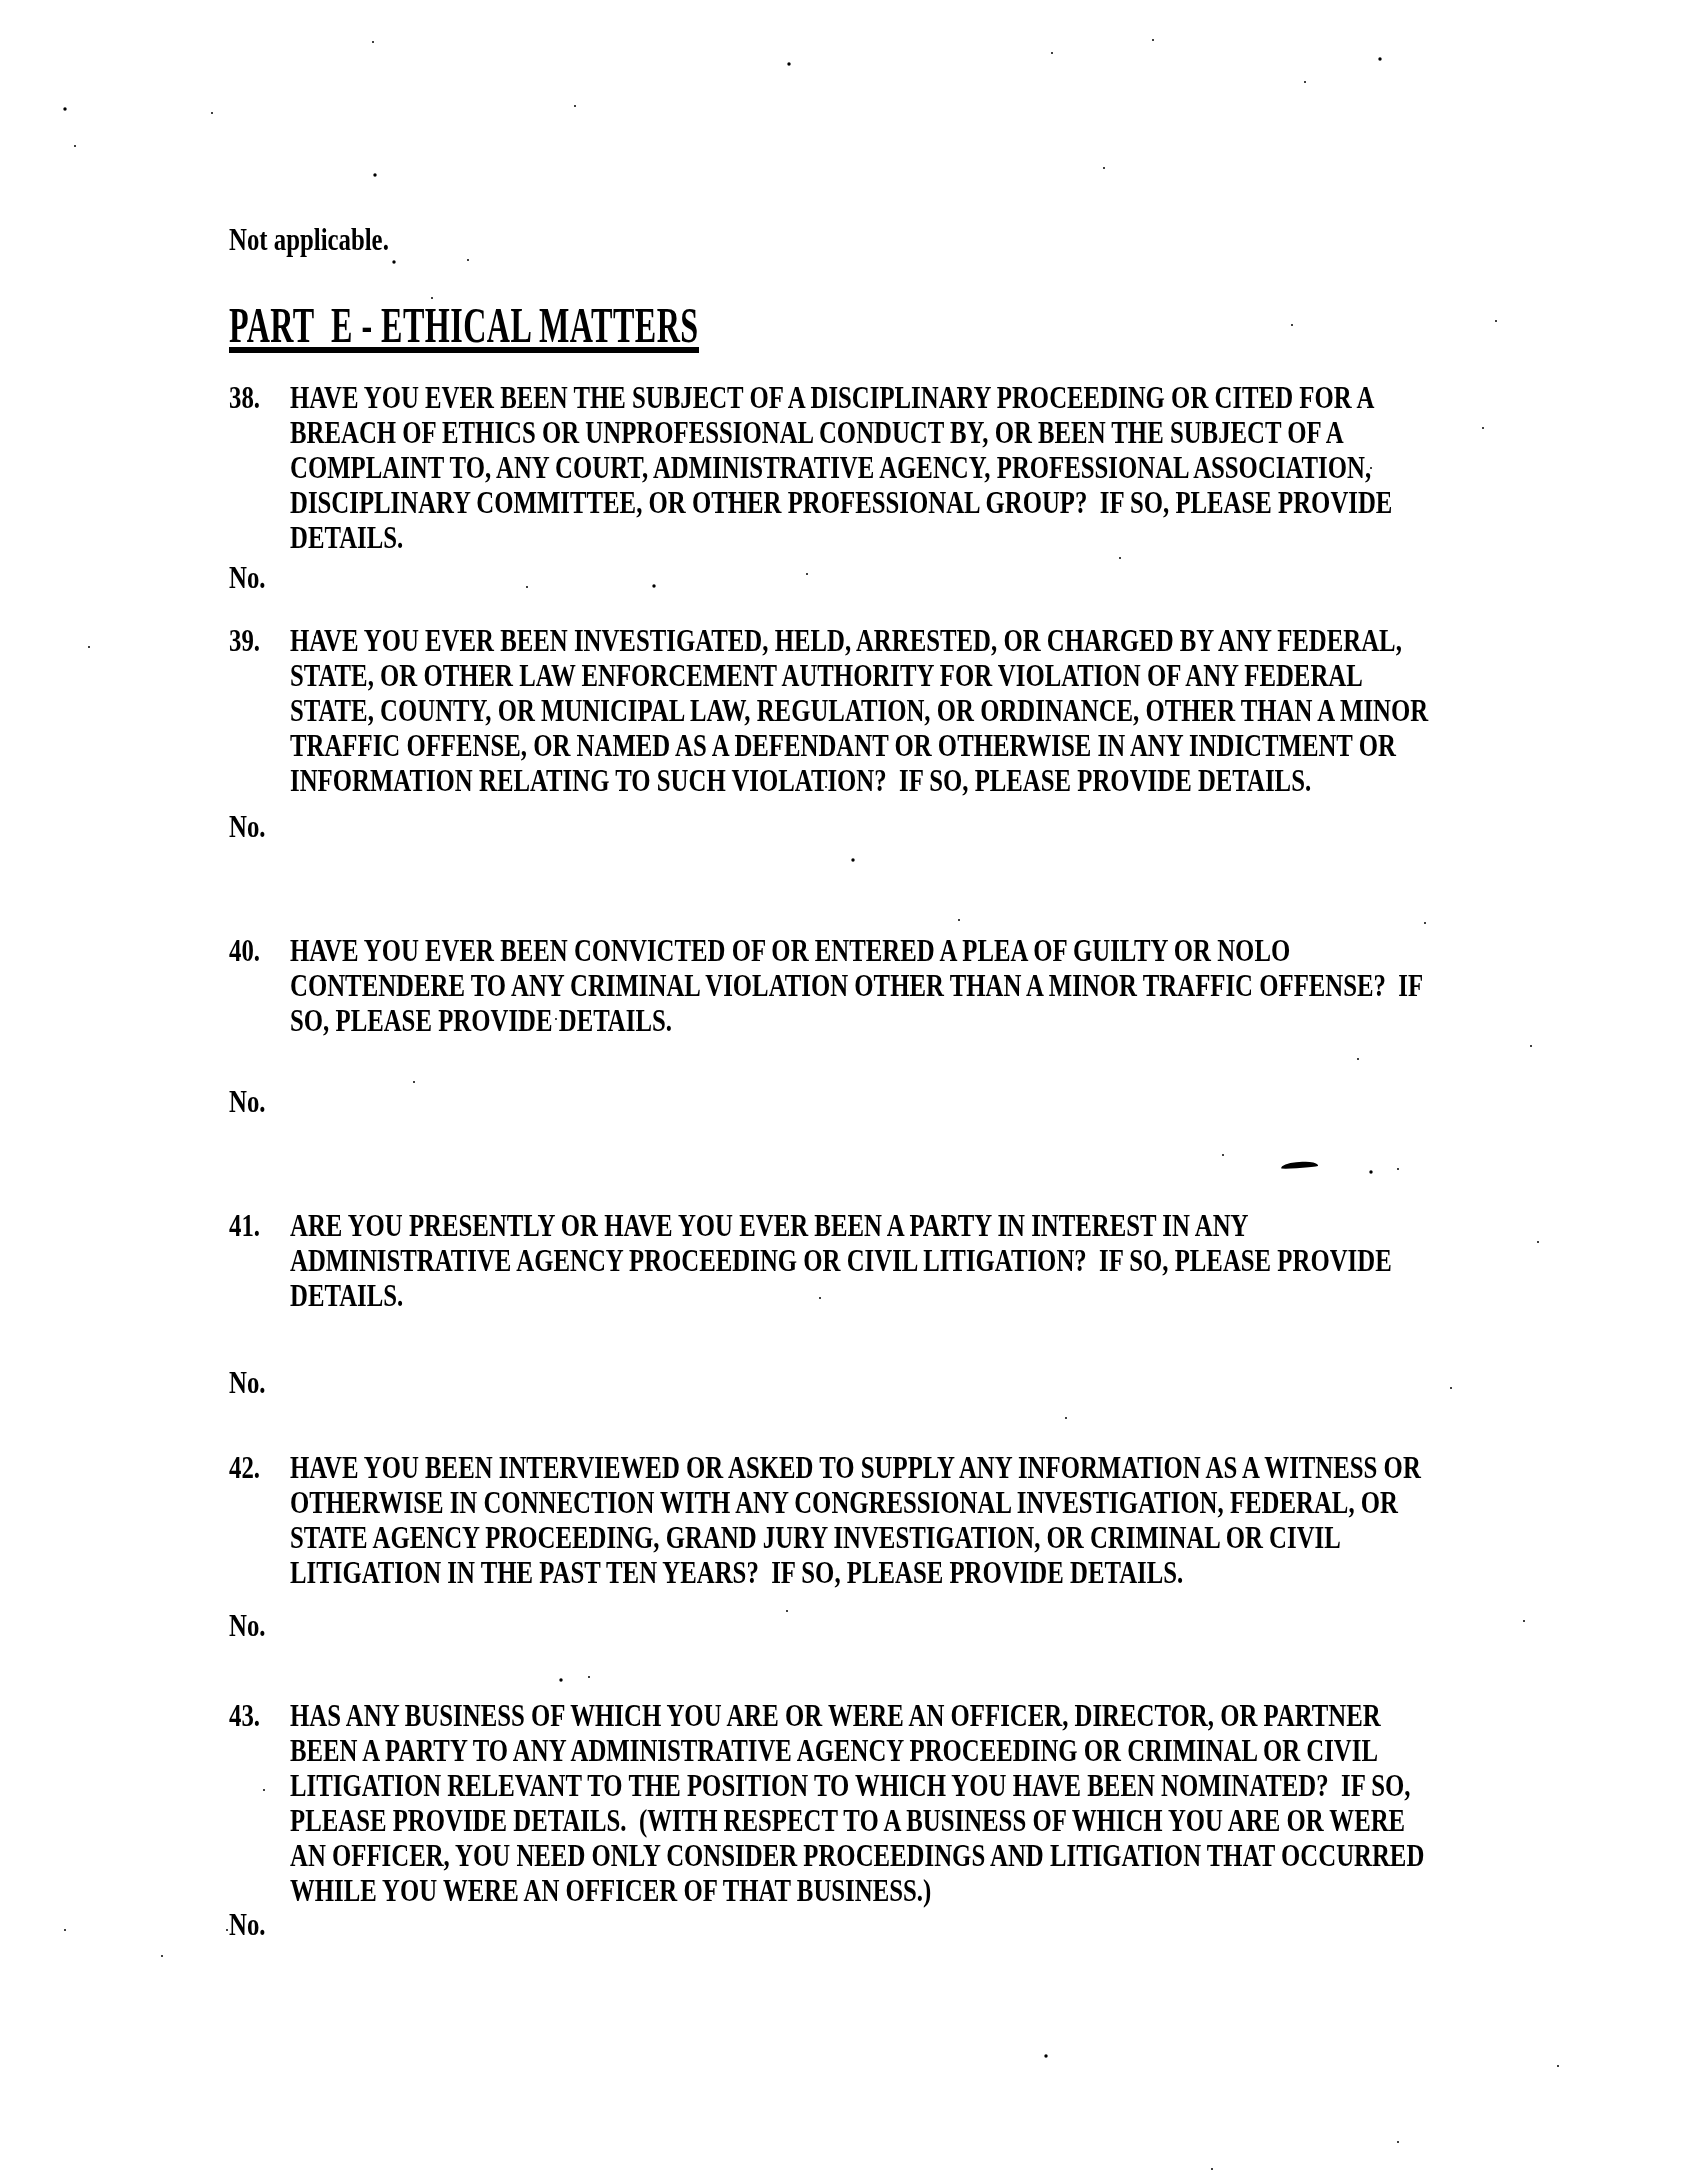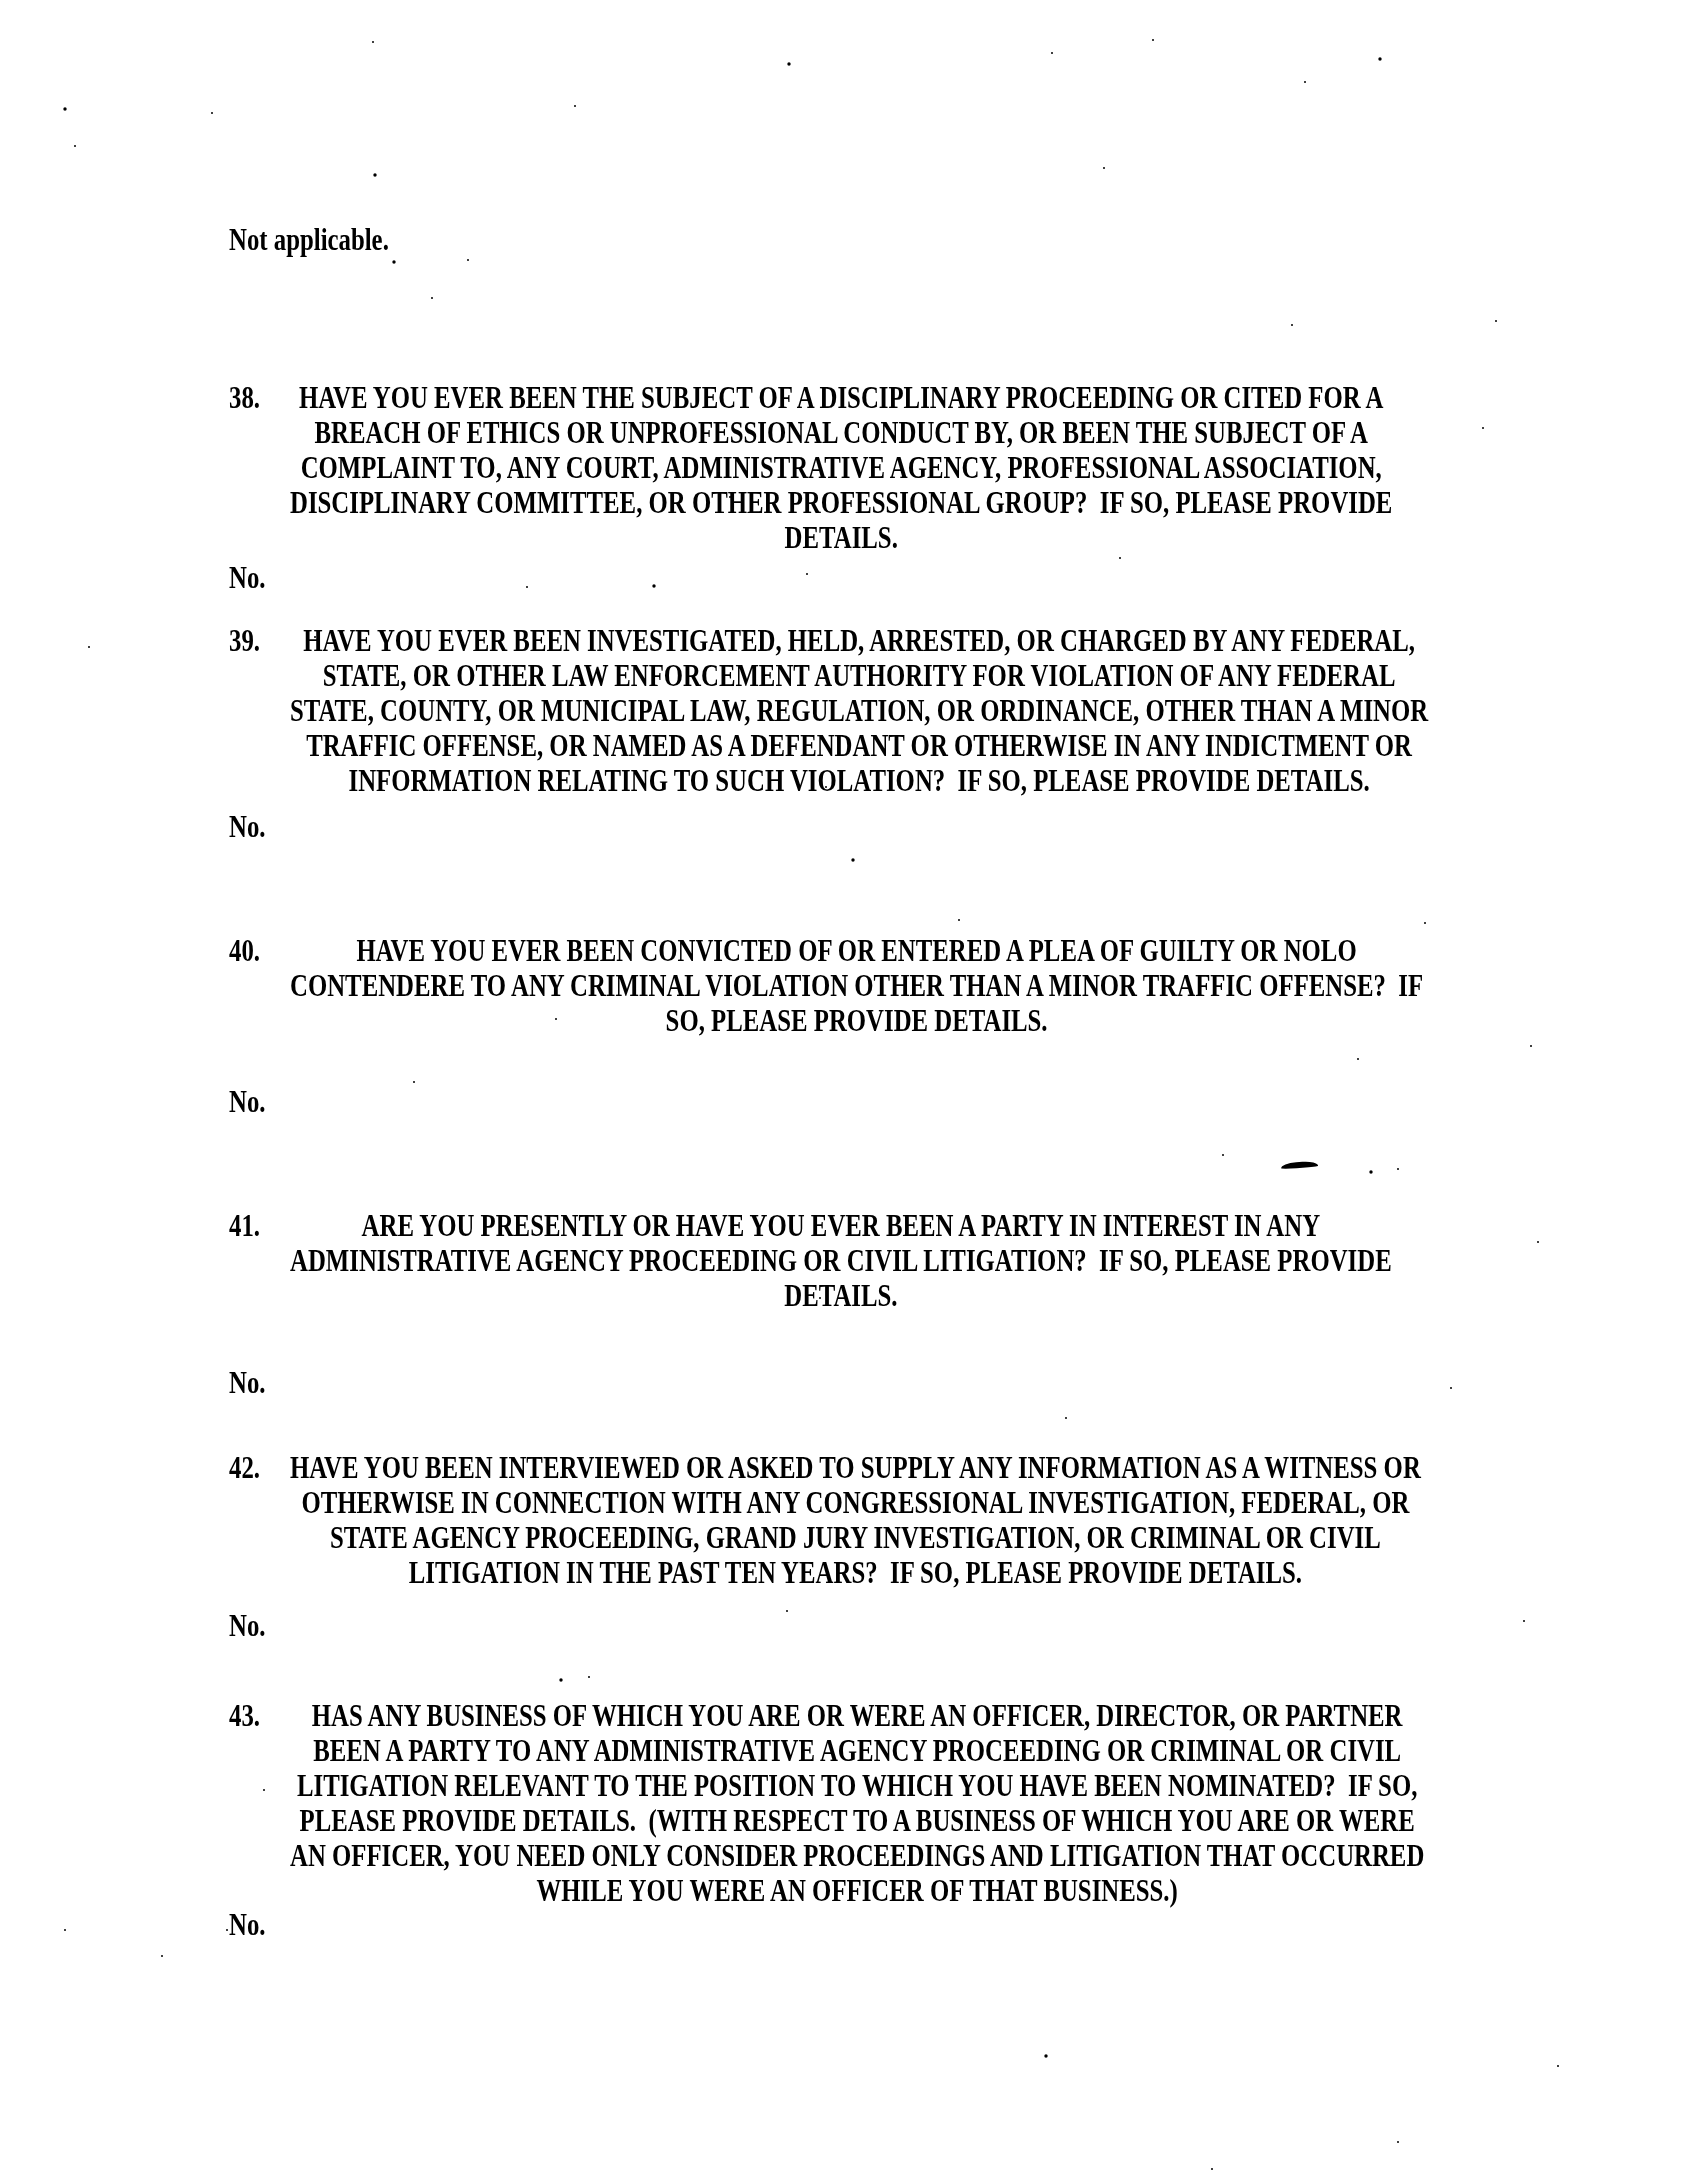--- a/index.html
+++ b/index.html
@@ -26,21 +26,21 @@
   }
   .heading-underline{
     position:absolute;left:0;top:47px;width:470px;height:6px;background:#000;
   }
   .question{position:absolute;left:229px;}
   .qnum{
     position:absolute;left:0;top:0;
     font-size:31px;line-height:35px;
     transform:scaleX(0.80);transform-origin:0 0;white-space:pre;
   }
-  .qbody{margin-left:61px;text-align:center;}
+  .qbody{margin-left:61px;}
   .line{
     display:block;font-size:31px;line-height:35px;white-space:pre;
     transform:scaleX(0.80);transform-origin:0 0;
   }
   .answer{
     position:absolute;left:229px;margin:0;
     font-size:31px;line-height:35px;white-space:pre;
     transform:scaleX(0.80);transform-origin:0 0;
   }
   
@@ -79,20 +79,24 @@
 </head>
 <body>
 
 <div class="page">
 
   <div class="speckles"></div>
   <div class="scan-squiggle"></div>
 
   <p class="intro">Not applicable.</p>
 
+  <div class="heading">
+    <span class="heading-text">PART  E - ETHICAL MATTERS</span>
+    <div class="heading-underline"></div>
+  </div>
 
   <section class="question" style="top:380px">
     <span class="qnum">38.</span>
     <div class="qbody">
       <span class="line">HAVE YOU EVER BEEN THE SUBJECT OF A DISCIPLINARY PROCEEDING OR CITED FOR A</span>
       <span class="line">BREACH OF ETHICS OR UNPROFESSIONAL CONDUCT BY, OR BEEN THE SUBJECT OF A</span>
       <span class="line">COMPLAINT TO, ANY COURT, ADMINISTRATIVE AGENCY, PROFESSIONAL ASSOCIATION,</span>
       <span class="line">DISCIPLINARY COMMITTEE, OR OTHER PROFESSIONAL GROUP?  IF SO, PLEASE PROVIDE</span>
       <span class="line">DETAILS.</span>
     </div>

